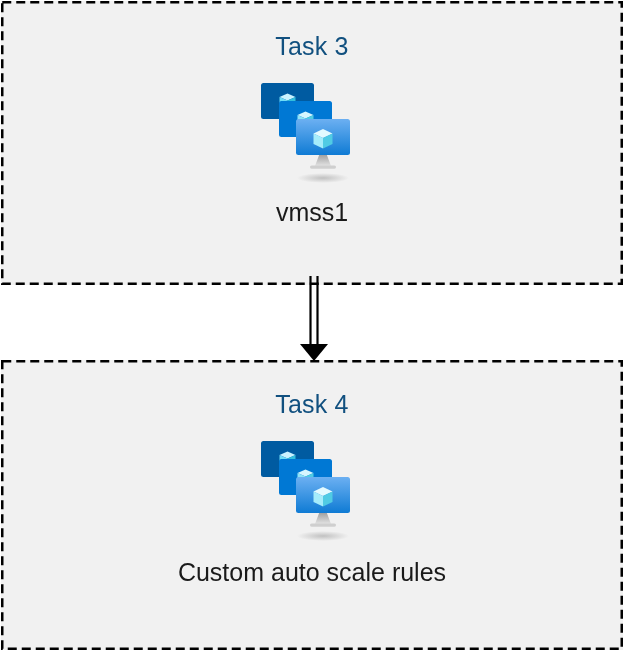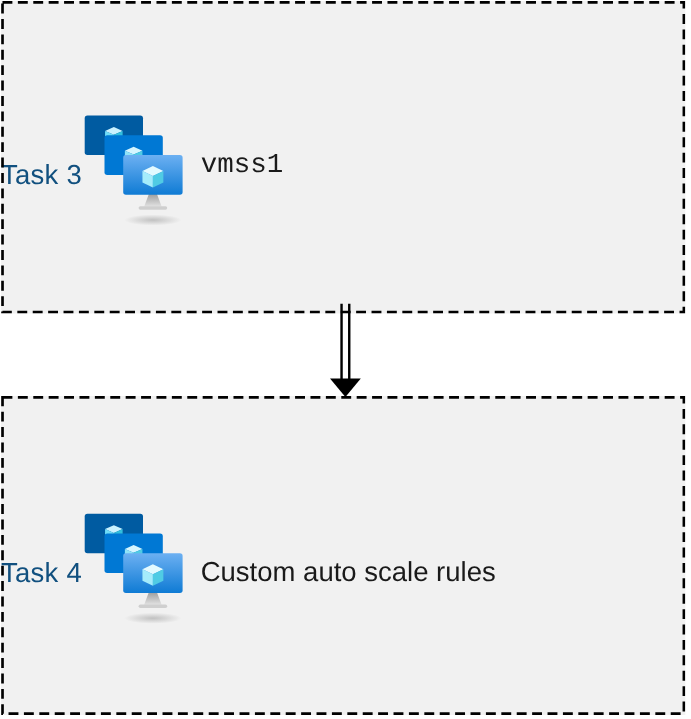--- a/index.html
+++ b/index.html
@@ -22,20 +22,21 @@
     width: 628px;
     height: 654px;
   }
 
   
   .group-box {
     position: absolute;
     background: #f1f1f1;
     box-sizing: border-box;
     display: flex;
+    flex-direction: column;
     align-items: center;
   }
   .group-box .dash-frame {
     position: absolute;
     left: 0; top: 0; right: 0; bottom: 0;
     pointer-events: none;
   }
 
   #box-task3 {
     left: 1px;
@@ -70,22 +71,22 @@
   #box-task4 .vmss-icon { margin-top: 21px; }
 
   
   .caption {
     color: #1a1a1a;
     font-size: 25px;
     line-height: 33px;
     text-align: center;
     white-space: nowrap;
   }
-  #box-task3 .caption { margin-top: 12px; font-family: Liberation Mono, monospace; }
-  #box-task4 .caption { margin-top: 30px; }
+  #box-task3 .caption { margin-top: 12px; }
+  #box-task4 .caption { margin-top: 14px; }
 
   
   #connector {
     position: absolute;
     left: 290px;
     top: 276px;
     width: 48px;
     height: 86px;
   }
 </style>

